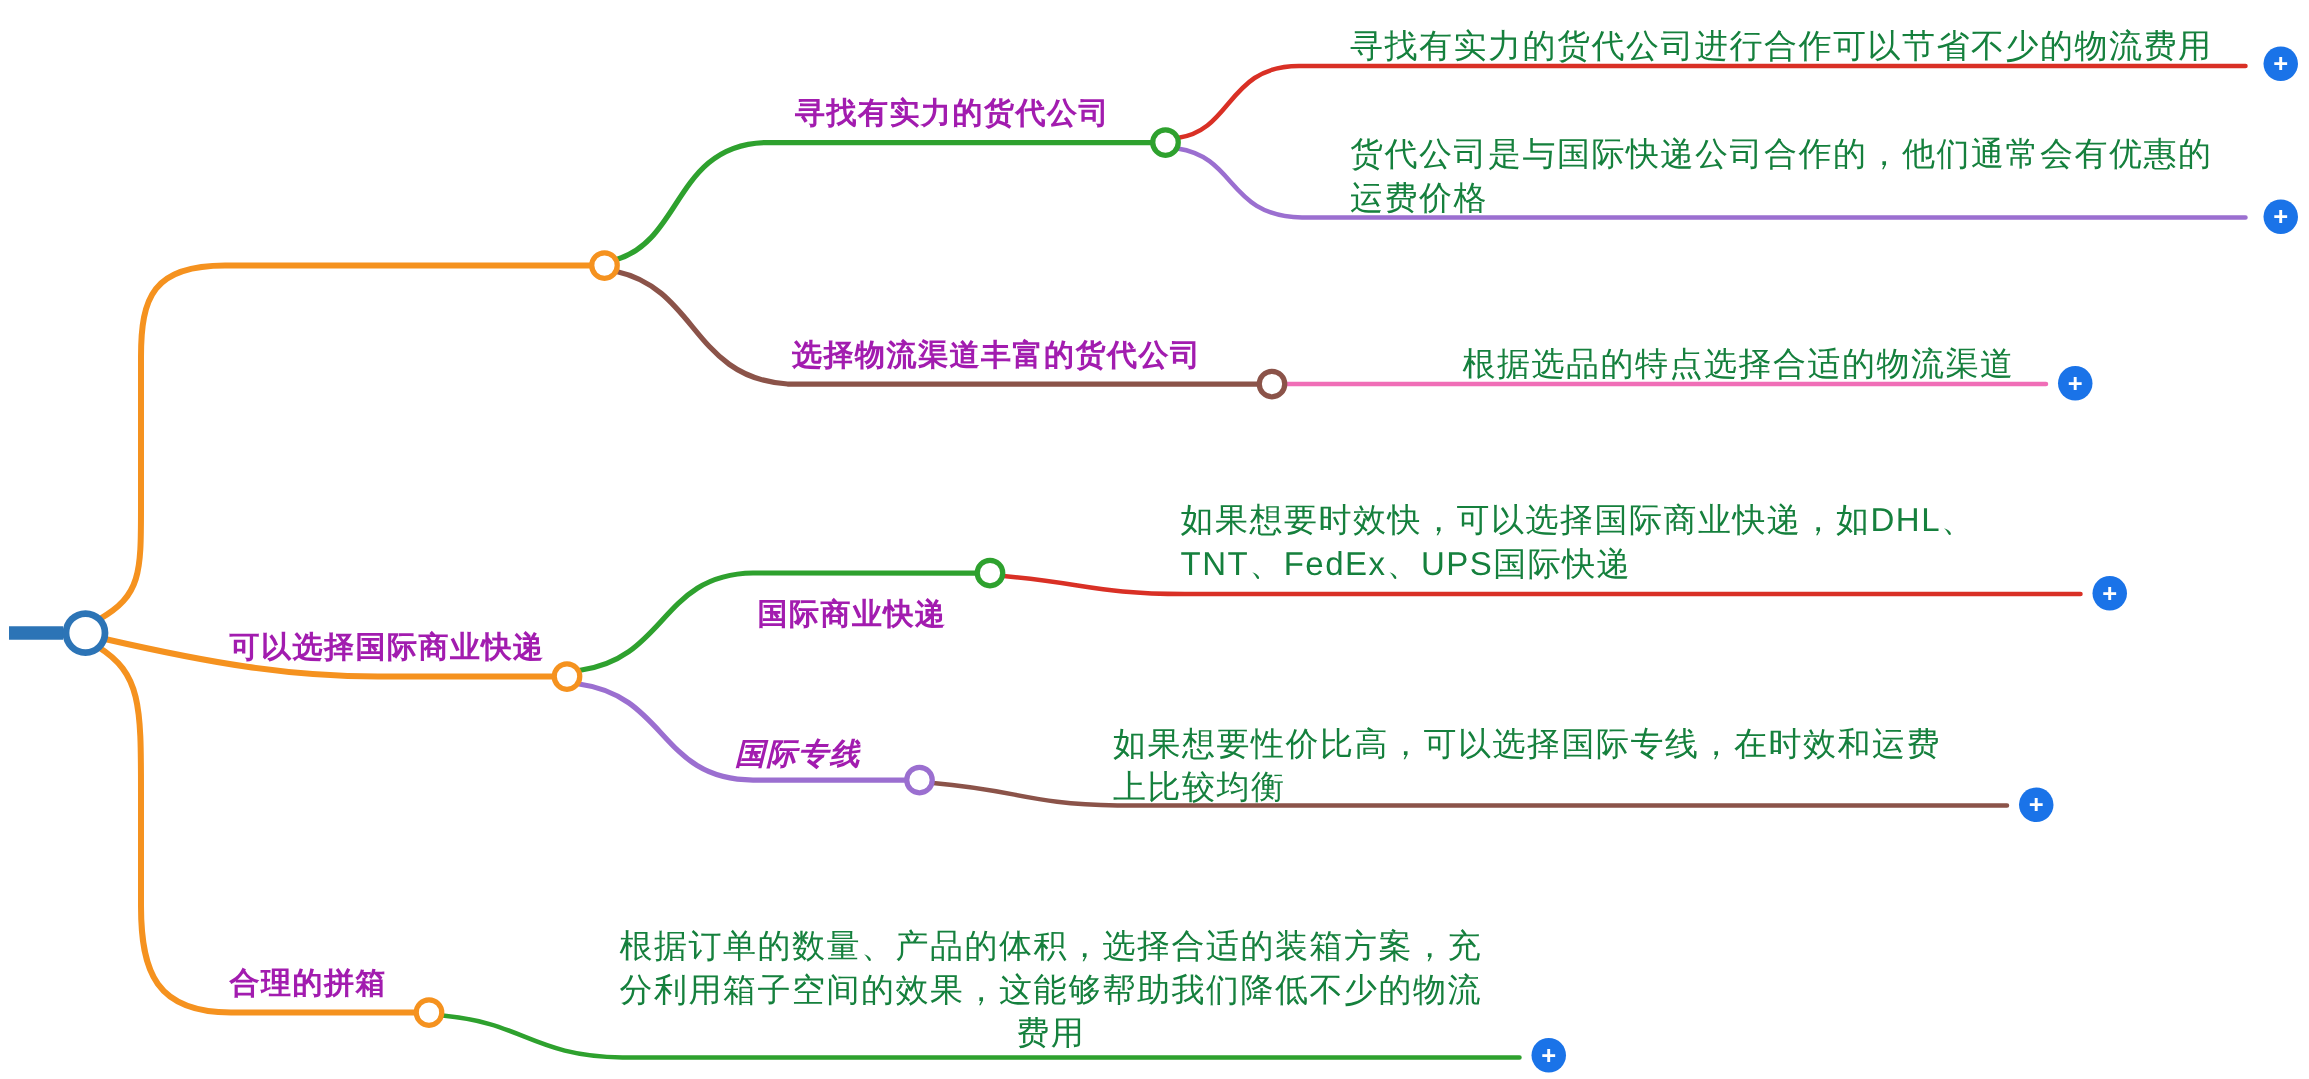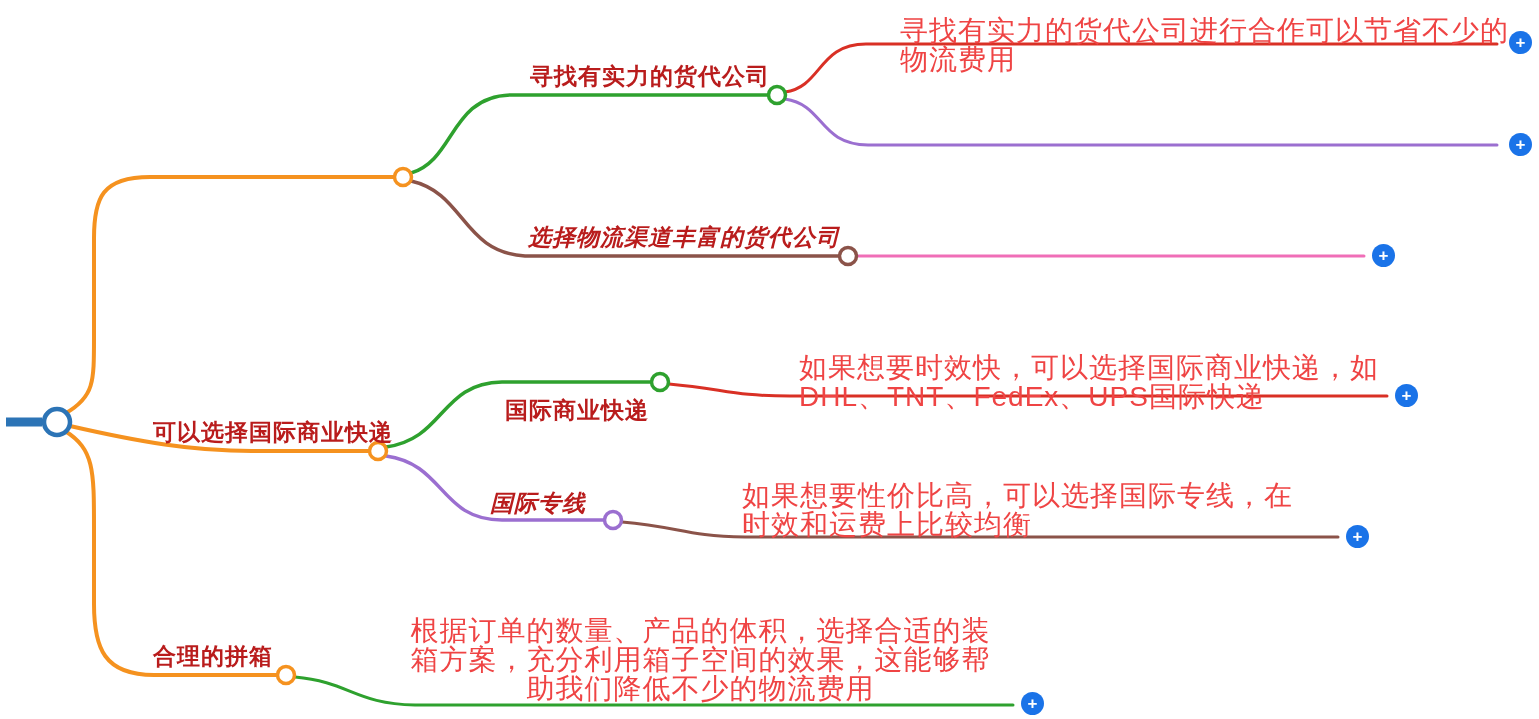--- a/index.html
+++ b/index.html
@@ -7,34 +7,34 @@
     position:relative;
     width:1539px;height:719px;
     overflow:hidden;
     background:#ffffff;
     font-family:"Liberation Sans","DejaVu Sans",sans-serif;
   }
   #wires{position:absolute;left:0;top:0;width:1539px;height:719px;}
   .node-label{
     position:absolute;
     font-weight:700;
-    font-size:23px;
+    font-size:20px;
     line-height:25px;
     letter-spacing:1px;
-    color:#b91c1c;
+    color:#a21caf;
     white-space:nowrap;
     cursor:default;
   }
   .leaf-text{
     position:absolute;
     font-weight:400;
-    font-size:28px;
+    font-size:22px;
     line-height:29px;
     letter-spacing:1px;
-    color:#ef4444;
+    color:#15803d;
     cursor:default;
   }
   .plus-btn{
     position:absolute;
     width:23px;height:23px;
     border-radius:50%;
     background:#1a73e8;
     color:#ffffff;
     display:flex;align-items:center;justify-content:center;
     font-size:17px;font-weight:700;line-height:1;
@@ -75,26 +75,28 @@
     <circle cx="777" cy="95" r="8.5" fill="#ffffff" stroke-width="3.5" stroke="#2EA12E"></circle>
     <circle cx="848" cy="256" r="8.5" fill="#ffffff" stroke-width="3.5" stroke="#8B5349"></circle>
     <circle cx="660" cy="382" r="8.5" fill="#ffffff" stroke-width="3.5" stroke="#2EA12E"></circle>
     <circle cx="613" cy="520" r="8.5" fill="#ffffff" stroke-width="3.5" stroke="#9B6FD0"></circle>
   </svg>
 
   <div class="node-label" style="left:153px;top:420px;">可以选择国际商业快递</div>
   <div class="node-label" style="left:153px;top:644px;">合理的拼箱</div>
 
   <div class="node-label" style="left:530px;top:64px;">寻找有实力的货代公司</div>
-  <div class="node-label" style="left:528px;top:225px;font-style:italic;">选择物流渠道丰富的货代公司</div>
+  <div class="node-label" style="left:528px;top:225px;">选择物流渠道丰富的货代公司</div>
   <div class="node-label" style="left:505px;top:352px;margin-top:46px;">国际商业快递</div>
   <div class="node-label" style="left:490px;top:491px;font-style:italic;">国际专线</div>
 
   <div class="leaf-text" style="left:900px;top:16px;width:610px;">寻找有实力的货代公司进行合作可以节省不少的物流费用</div>
-  <div class="leaf-text" style="left:787px;top:353px;width:580px;margin-left:12px;">如果想要时效快，可以选择国际商业快递，如DHL、TNT、FedEx、UPS国际快递</div>
+  <div class="leaf-text" style="left:900px;top:88px;width:595px;">货代公司是与国际快递公司合作的，他们通常会有优惠的运费价格</div>
+  <div class="leaf-text" style="left:975px;top:228px;width:420px;">根据选品的特点选择合适的物流渠道</div>
+  <div class="leaf-text" style="left:787px;top:332px;width:580px;">如果想要时效快，可以选择国际商业快递，如DHL、TNT、FedEx、UPS国际快递</div>
   <div class="leaf-text" style="left:742px;top:481px;width:565px;">如果想要性价比高，可以选择国际专线，在时效和运费上比较均衡</div>
   <div class="leaf-text" style="left:408px;top:616px;width:585px;text-align:center;">根据订单的数量、产品的体积，选择合适的装箱方案，充分利用箱子空间的效果，这能够帮助我们降低不少的物流费用</div>
 
   <div class="plus-btn" style="left:1509px;top:31px;">
     <span>+</span>
   </div>
   <div class="plus-btn" style="left:1509px;top:133px;">
     <span>+</span>
   </div>
   <div class="plus-btn" style="left:1372px;top:244px;">

